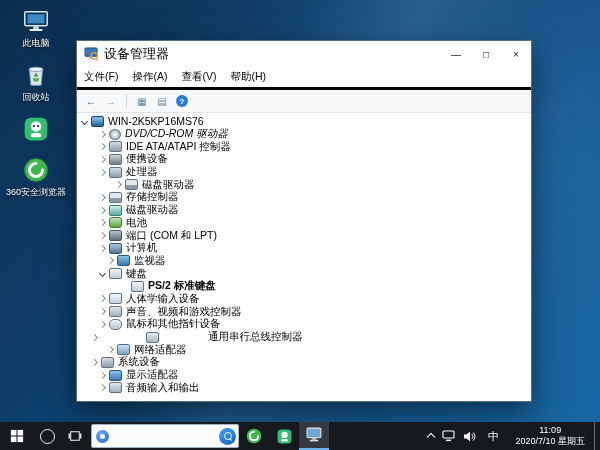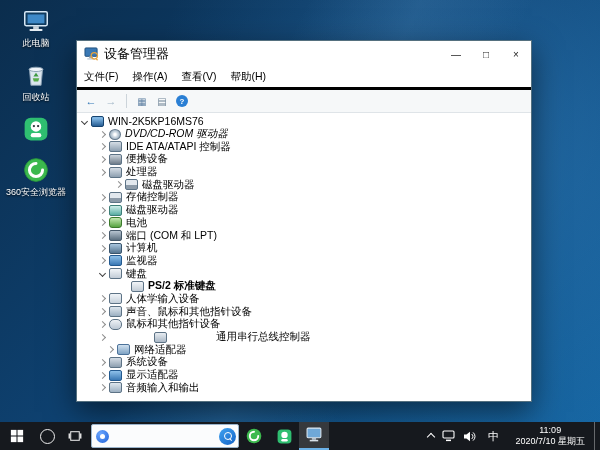--- a/index.html
+++ b/index.html
@@ -269,21 +269,21 @@
           <span class="ti ti-ports"></span>
           <span class="tlabel">端口 (COM 和 LPT)</span>
         </div>
         <div class="trow" style="padding-left: 20px;">
           <span class="chevbox">
             <i class="c-r"></i>
           </span>
           <span class="ti ti-computer2"></span>
           <span class="tlabel">计算机</span>
         </div>
-        <div class="trow" style="padding-left: 20px;">
+        <div class="trow" style="padding-left: 28px;">
           <span class="chevbox">
             <i class="c-r"></i>
           </span>
           <span class="ti ti-monitor"></span>
           <span class="tlabel">监视器</span>
         </div>
         <div class="trow" style="padding-left: 20px;">
           <span class="chevbox">
             <i class="c-d"></i>
           </span>
@@ -300,44 +300,44 @@
             <i class="c-r"></i>
           </span>
           <span class="ti ti-hid"></span>
           <span class="tlabel">人体学输入设备</span>
         </div>
         <div class="trow" style="padding-left: 20px;">
           <span class="chevbox">
             <i class="c-r"></i>
           </span>
           <span class="ti ti-sound"></span>
-          <span class="tlabel">声音、鼠标和其他指针设备</span>
+          <span class="tlabel">声音、视频和游戏控制器</span>
         </div>
         <div class="trow" style="padding-left: 20px;">
           <span class="chevbox">
             <i class="c-r"></i>
           </span>
           <span class="ti ti-mouse"></span>
           <span class="tlabel">鼠标和其他指针设备</span>
         </div>
-        <div class="trow" style="padding-left: 20px; gap: 45px;">
+        <div class="trow" style="padding-left: 12px; gap: 45px;">
           <span class="chevbox">
             <i class="c-r"></i>
           </span>
           <span class="ti ti-usb"></span>
           <span class="tlabel">通用串行总线控制器</span>
         </div>
         <div class="trow" style="padding-left: 28px;">
           <span class="chevbox">
             <i class="c-r"></i>
           </span>
           <span class="ti ti-network"></span>
           <span class="tlabel">网络适配器</span>
         </div>
-        <div class="trow" style="padding-left: 20px;">
+        <div class="trow" style="padding-left: 12px;">
           <span class="chevbox">
             <i class="c-r"></i>
           </span>
           <span class="ti ti-system"></span>
           <span class="tlabel">系统设备</span>
         </div>
         <div class="trow" style="padding-left: 20px;">
           <span class="chevbox">
             <i class="c-r"></i>
           </span>

